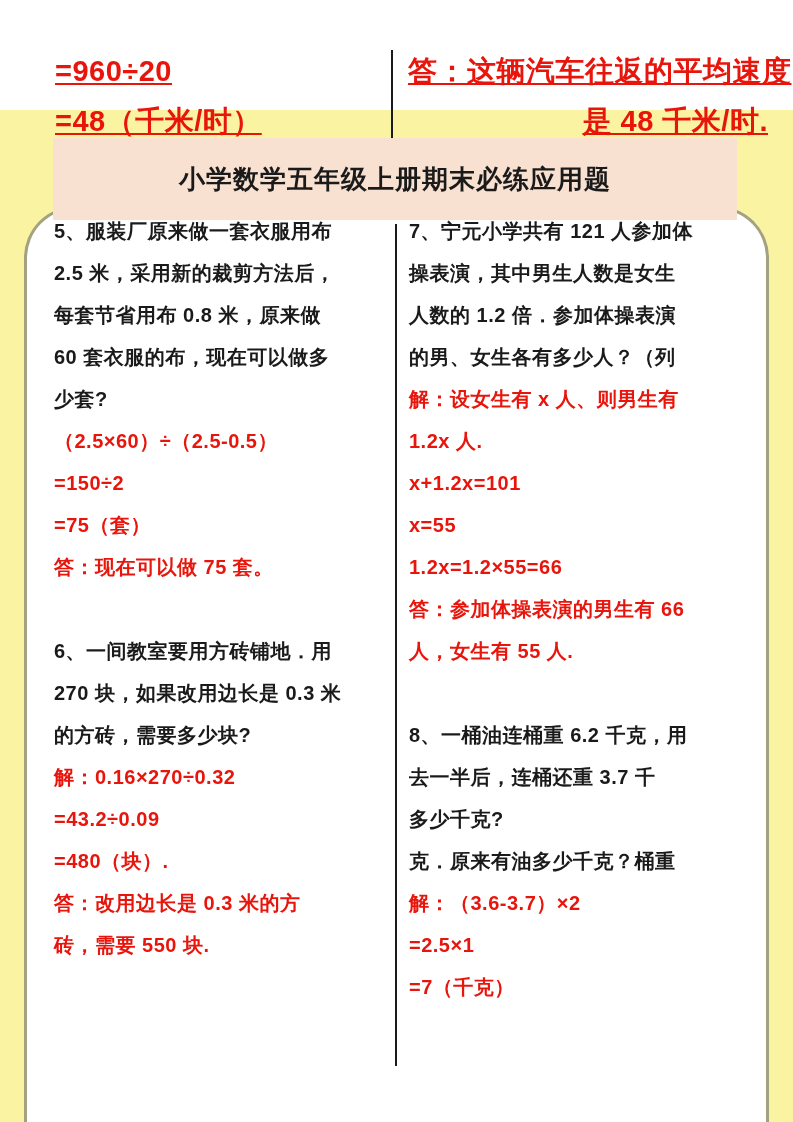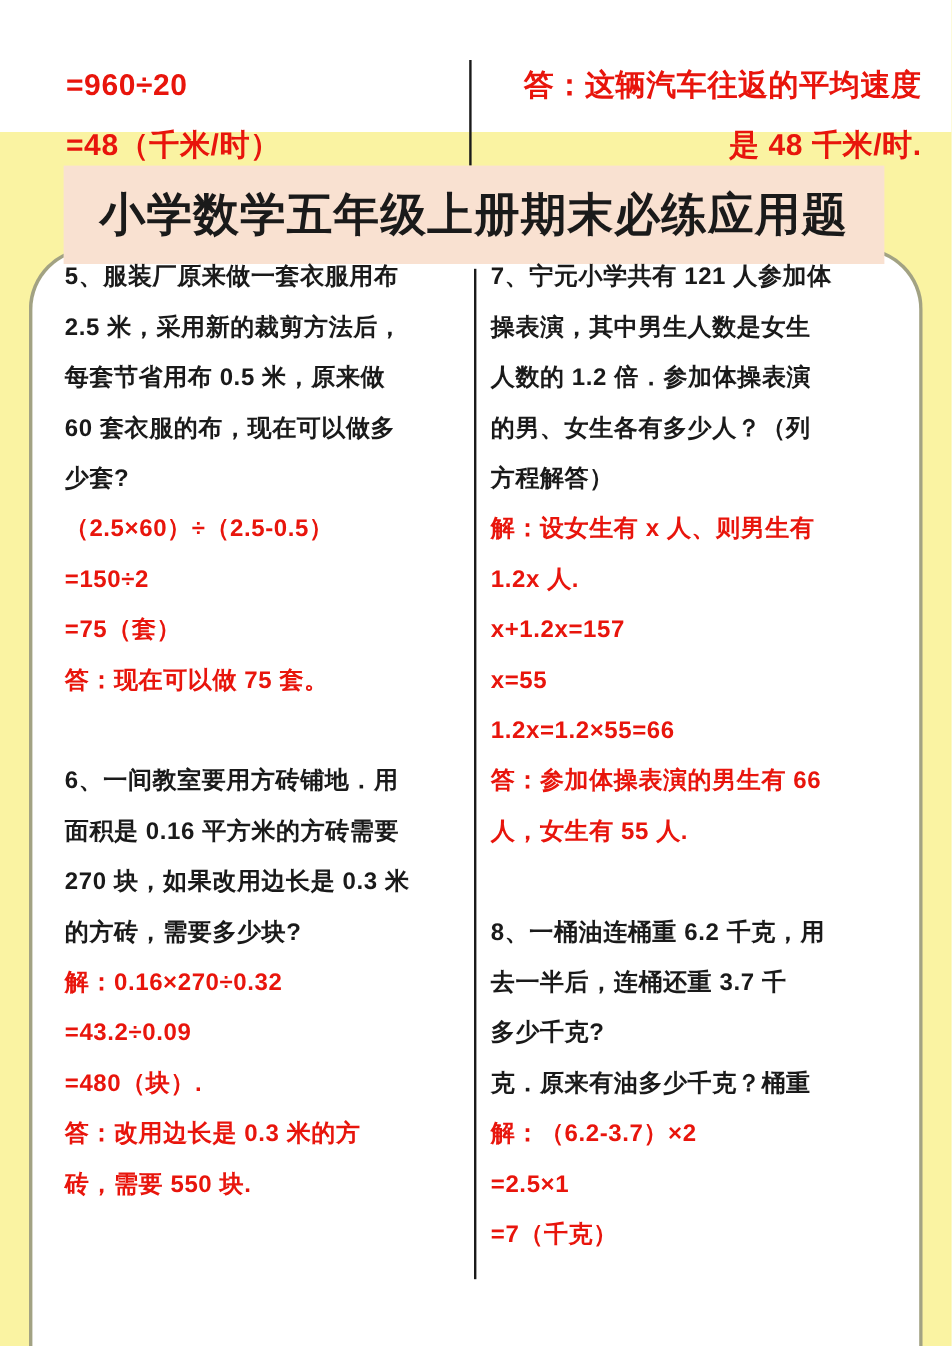--- a/index.html
+++ b/index.html
@@ -12,22 +12,22 @@
   }
   .white-strip {
     position: absolute; left: 0; top: 0;
     width: 793px; height: 110px;
     background: #ffffff;
   }
   .top-col { position: absolute; top: 46px; z-index: 3; }
   .top-col-left  { left: 55px;  width: 330px; }
   .top-col-right { left: 408px; width: 360px; text-align: right; }
   .top-col .line {
-    height: 50px; line-height: 50px; font-size: 25px;
-    color: var(--red, #e8150c); white-space: nowrap;
+    height: 50px; line-height: 50px; font-size: 29px;
+    color: var(--red, #e8150c); white-space: nowrap; text-decoration: underline;
   }
   .top-divider {
     position: absolute; left: 391px; top: 50px;
     width: 2px; height: 88px;
     background: var(--black, #1a1a1a); z-index: 2;
   }
   .content-card {
     position: absolute; left: 24px; top: 206px;
     width: 745px; height: 916px; box-sizing: border-box;
     background: var(--card_bg, #ffffff);
@@ -37,21 +37,21 @@
     z-index: 1;
   }
   .title-banner {
     position: absolute; left: 53px; top: 138px;
     width: 684px; height: 82px;
     background: var(--banner_bg, #f9e1d1);
     display: flex; align-items: center; justify-content: center;
     z-index: 2;
   }
   .page-title {
-    font-size: 38px; letter-spacing: 1px;
+    font-size: 26px; letter-spacing: 1px;
     color: var(--black, #1a1a1a); white-space: nowrap;
   }
   .col-divider {
     position: absolute; left: 395px; top: 224px;
     width: 2px; height: 842px;
     background: var(--black, #1a1a1a); z-index: 3;
   }
   .text-column { position: absolute; top: 210px; z-index: 3; }
   .text-column-left  { left: 54px;  width: 338px; }
   .text-column-right { left: 409px; width: 340px; }
@@ -86,72 +86,70 @@
 <div class="title-banner">
   <div class="page-title">小学数学五年级上册期末必练应用题</div>
 </div>
 
 <div class="col-divider"></div>
 
 <div class="text-column text-column-left">
     <div class="block block-problem">
       <div class="line">5、服装厂原来做一套衣服用布</div>
       <div class="line">2.5 米，采用新的裁剪方法后，</div>
-      <div class="line">每套节省用布 0.5 米，原来做</div>
+      <div class="line">每套节省用布 0.8 米，原来做</div>
       <div class="line">60 套衣服的布，现在可以做多</div>
       <div class="line">少套?</div>
     </div>
     <div class="block block-solution">
       <div class="line">（2.5×60）÷（2.5-0.5）</div>
       <div class="line">=150÷2</div>
       <div class="line">=75（套）</div>
       <div class="line">答：现在可以做 75 套。</div>
     </div>
     <div class="block block-gap">
       <div class="line">&nbsp;</div>
     </div>
     <div class="block block-problem">
       <div class="line">6、一间教室要用方砖铺地．用</div>
-      <div class="line">面积是 0.16 平方米的方砖需要</div>
       <div class="line">270 块，如果改用边长是 0.3 米</div>
       <div class="line">的方砖，需要多少块?</div>
     </div>
     <div class="block block-solution">
       <div class="line">解：0.16×270÷0.32</div>
       <div class="line">=43.2÷0.09</div>
       <div class="line">=480（块）.</div>
       <div class="line">答：改用边长是 0.3 米的方</div>
       <div class="line">砖，需要 550 块.</div>
     </div>
   </div>
 
 <div class="text-column text-column-right">
     <div class="block block-problem">
       <div class="line">7、宁元小学共有 121 人参加体</div>
       <div class="line">操表演，其中男生人数是女生</div>
       <div class="line">人数的 1.2 倍．参加体操表演</div>
       <div class="line">的男、女生各有多少人？（列</div>
-      <div class="line">方程解答）</div>
     </div>
     <div class="block block-solution">
       <div class="line">解：设女生有 x 人、则男生有</div>
       <div class="line">1.2x 人.</div>
-      <div class="line">x+1.2x=157</div>
+      <div class="line">x+1.2x=101</div>
       <div class="line">x=55</div>
       <div class="line">1.2x=1.2×55=66</div>
       <div class="line">答：参加体操表演的男生有 66</div>
       <div class="line">人，女生有 55 人.</div>
     </div>
     <div class="block block-gap">
       <div class="line">&nbsp;</div>
     </div>
     <div class="block block-problem">
       <div class="line">8、一桶油连桶重 6.2 千克，用</div>
       <div class="line">去一半后，连桶还重 3.7 千</div>
       <div class="line">多少千克?</div>
       <div class="line">克．原来有油多少千克？桶重</div>
     </div>
     <div class="block block-solution">
-      <div class="line">解：（6.2-3.7）×2</div>
+      <div class="line">解：（3.6-3.7）×2</div>
       <div class="line">=2.5×1</div>
       <div class="line">=7（千克）</div>
     </div>
   </div>
 
 </body></html>

